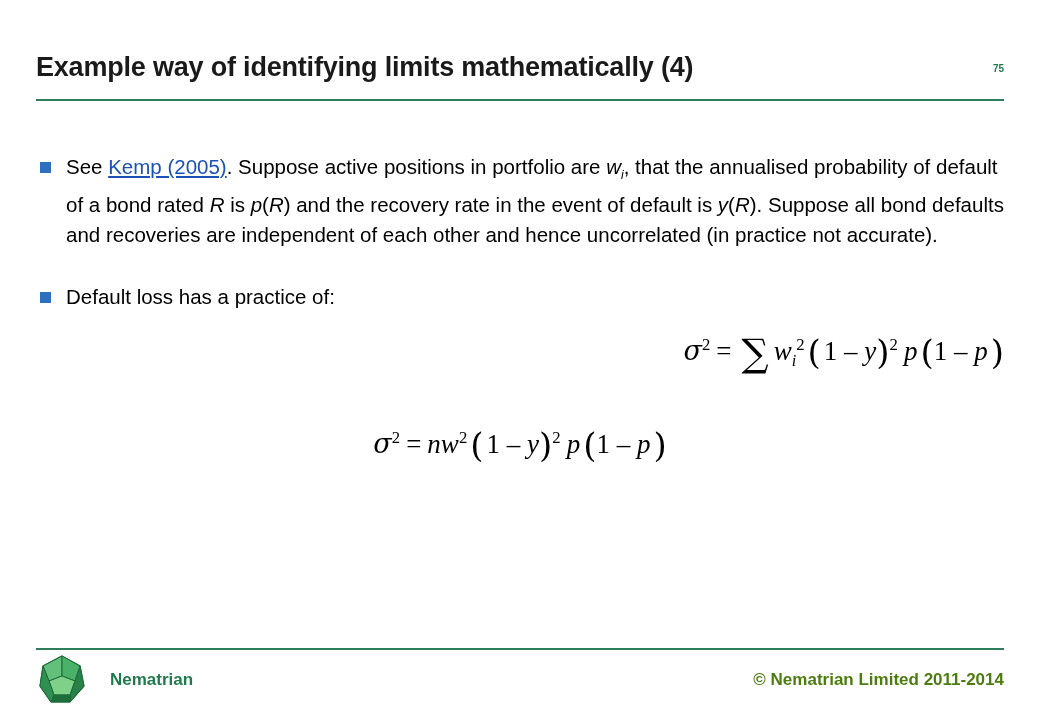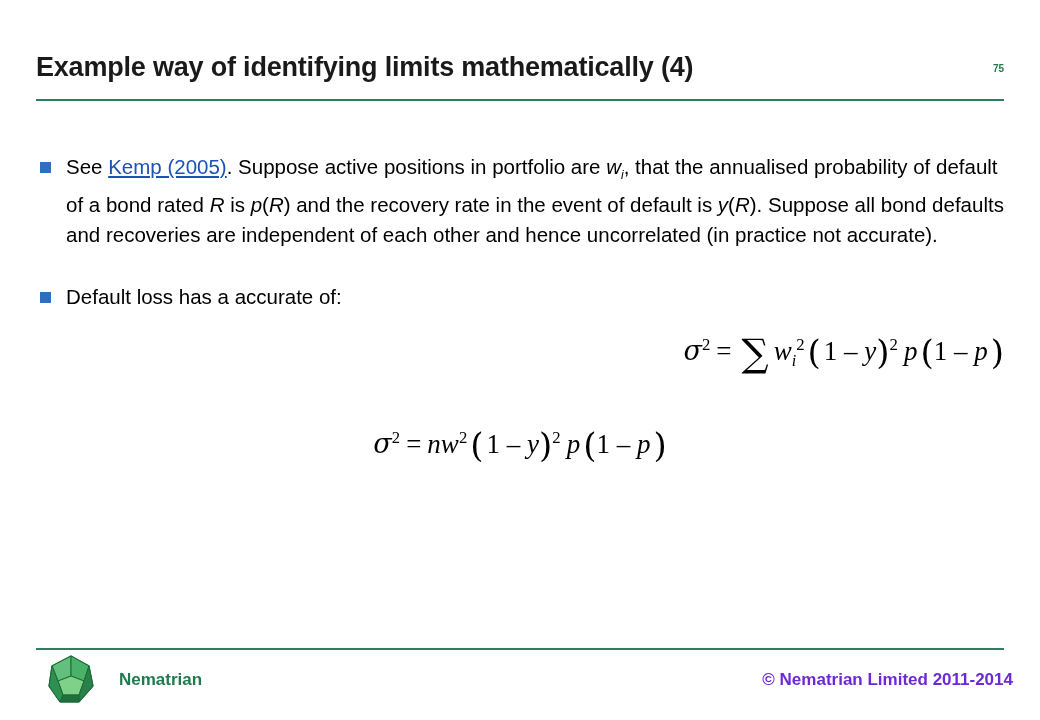--- a/index.html
+++ b/index.html
@@ -140,21 +140,21 @@
   .footer-rule {
     position: absolute;
     left: 36px;
     top: 648px;
     width: 968px;
     height: 2px;
     background: #2e7d5b;
   }
   .footer {
     position: absolute;
-    left: 45px;
+    left: 36px;
     top: 652px;
     width: 968px;
     height: 60px;
     text-align: right;
   }
   .logo {
     position: absolute;
     left: 0;
     top: 2px;
     width: 52px;
@@ -167,21 +167,21 @@
     font-size: 17px;
     font-weight: bold;
     color: #1f7a4d;
   }
   .copyright {
     position: absolute;
     right: 0;
     top: 18px;
     font-size: 17px;
     font-weight: bold;
-    color: #6d28d9;
+    color: #4d7c0f;
   }
 </style>
 </head>
 <body>
 
 <div class="slide">
 
   <div class="title-row">
     <div class="slide-title">Example way of identifying limits mathematically (4)</div>
     <div class="page-number">75</div>
@@ -194,21 +194,21 @@
       <span class="marker"></span>
       <div class="text">
         <span>See </span><a class="link" href="#">Kemp (2005)</a><span class="rich">. Suppose active positions in portfolio are <i>w</i><span class="sub">i</span>, that the annualised probability of default of a bond rated <i>R</i> is <i>p</i>(<i>R</i>) and the recovery rate in the event of default is <i>y</i>(<i>R</i>). Suppose all bond defaults and recoveries are independent of each other and hence uncorrelated (in practice not accurate).</span>
       </div>
     </div>
 
     <div class="gap-1"></div>
 
     <div class="bullet">
       <span class="marker"></span>
-      <div class="text">Default loss has a accurate of:</div>
+      <div class="text">Default loss has a practice of:</div>
     </div>
 
     <div class="equation eq1">
       <span class="eq-inner">
         <i class="sym">σ</i><span class="sup-n">2</span><span class="sp"></span>=<span class="sp"></span><span class="bigsum">∑</span><span class="sp-sm"></span><i>w</i><span class="sub">i</span><span class="sup-n">2</span><span class="sp-sm"></span><span class="paren">(</span><span class="sp-sm"></span>1 – <i>y</i><span class="paren">)</span><span class="sup-n">2</span><span class="sp"></span><i>p</i><span class="sp-sm"></span><span class="paren">(</span>1 – <i>p</i><span class="sp-sm"></span><span class="paren">)</span>
       </span>
     </div>
 
     <div class="gap-2"></div>
 

